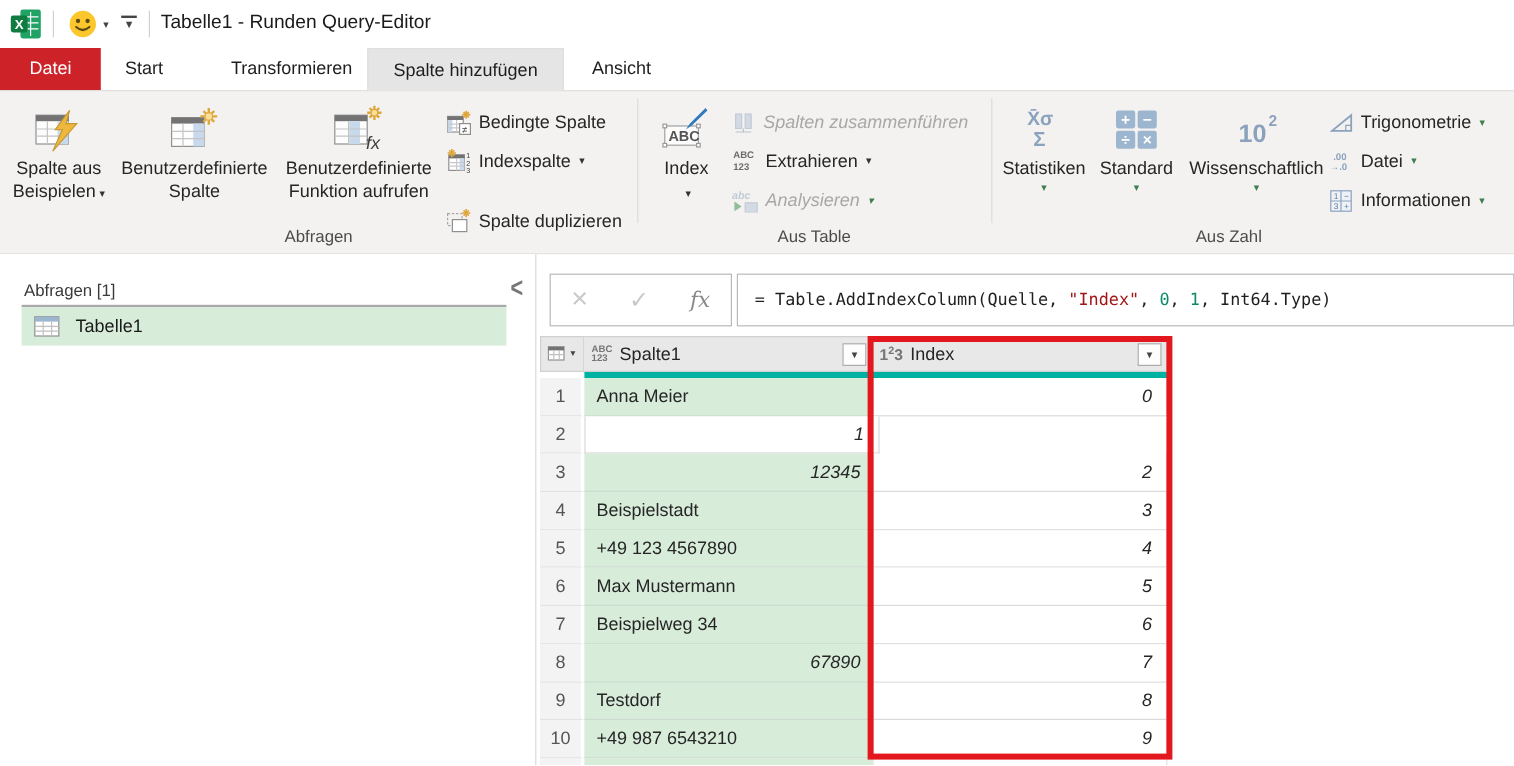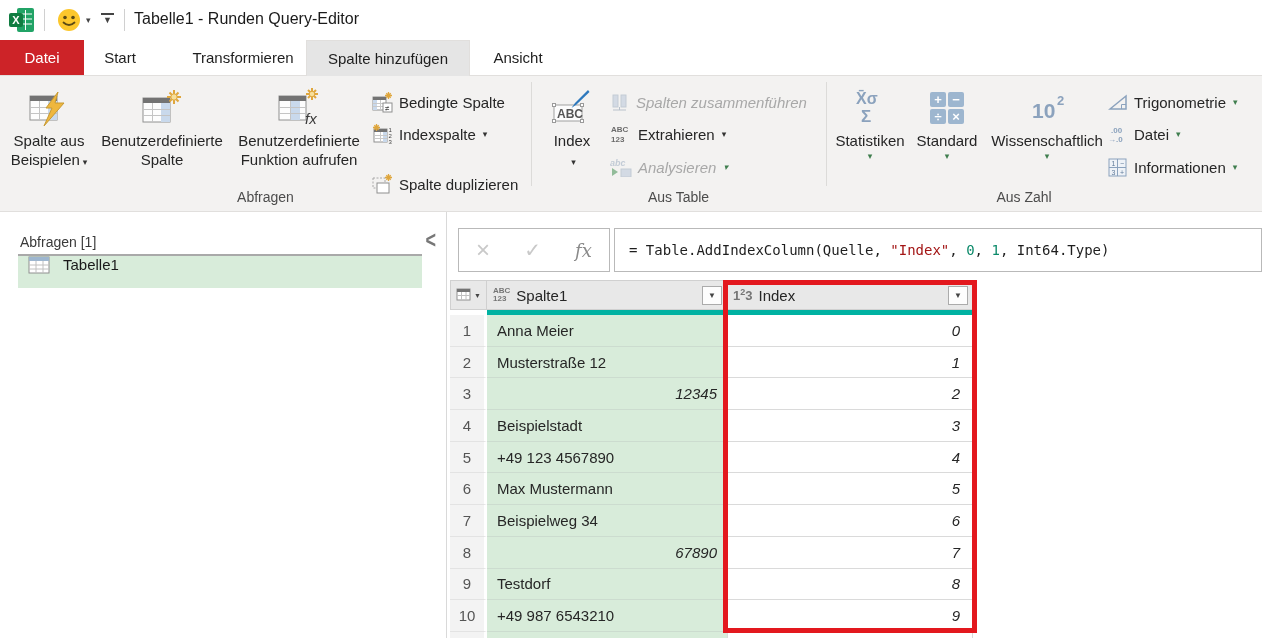--- a/index.html
+++ b/index.html
@@ -35,21 +35,21 @@
   .sbtn { position:absolute; display:flex; align-items:center; gap:6px; font-size:15px; color:#262626; height:24px; cursor:default; white-space:nowrap; }
   .sbtn.dis { color:#a8a8a8;font-style:italic; }
   .sbtn.dis svg { opacity:.65; }
   .sbtn .arr { margin-left:1px; }
   .sbtn .arr.green { color:#3f7e4e; }
   
   .main { position:absolute; left:0; top:212px; width:1262px; height:396px; background:#fff; }
   .queries { position:absolute; left:0; top:0; width:447px; height:426px; background:#fff; border-right:1px solid #d9d9d9; }
   .qheader { position:absolute; left:20px; top:22px; font-size:14px; color:#3a3a3a; }
   .qunderline { position:absolute; left:18px; top:42px; width:404px; height:2px; background:#a9a9a9; }
-  .qitem { position:absolute; left:18px; top:44px; width:404px; height:32px; background:#d8ecda; display:flex; gap:13px; padding-left:10px; font-size:15px; color:#1a1a1a; cursor:default; }
+  .qitem { position:absolute; left:18px; top:44px; width:404px; height:32px; background:#d8ecda; display:flex; align-items:center; gap:13px; padding-left:10px; font-size:15px; color:#1a1a1a; cursor:default; }
   .qcollapse { position:absolute; right:10px; top:18px; font-size:18px; font-weight:bold; color:#777; transform:scaleY(1.3); cursor:default; }
   .content { position:absolute; left:447px; top:0; width:815px; height:426px; }
   
   .fxbox { position:absolute; left:11px; top:16px; width:152px; height:44px; background:#fff; border:1px solid #b9b9b9; display:flex; align-items:center; justify-content:space-around; }
   .fx-x { color:#c9c9c9; font-size:24px; line-height:1; cursor:default; }
   .fx-check { color:#c9c9c9; font-size:20px; cursor:default; }
   .fx-fx { color:#8a8a8a; font-size:18px; font-family:"DejaVu Serif", serif; font-style:italic; cursor:default; }
   .finput { position:absolute; left:167px; top:16px; width:648px; height:44px; background:#fff; border:1px solid #b9b9b9; display:flex; align-items:center; padding-left:14px; font-family:"DejaVu Sans Mono", monospace; font-size:14px; color:#1e1e1e; white-space:pre; }
   .tok-string { color:#a31515; }
   .tok-number { color:#0c8a6a; }
@@ -394,21 +394,20 @@
       <div class="tealbar"></div>
 
       <div class="rows" id="table-rows">
           <div class="trow">
             <div class="gut">1</div>
             <div class="c1">Anna Meier</div>
             <div class="c2">0</div>
           </div>
           <div class="trow">
             <div class="gut">2</div>
-            <div class="c1">Musterstraße 12</div>
             <div class="c2">1</div>
           </div>
           <div class="trow">
             <div class="gut">3</div>
             <div class="c1 right">12345</div>
             <div class="c2">2</div>
           </div>
           <div class="trow">
             <div class="gut">4</div>
             <div class="c1">Beispielstadt</div>

